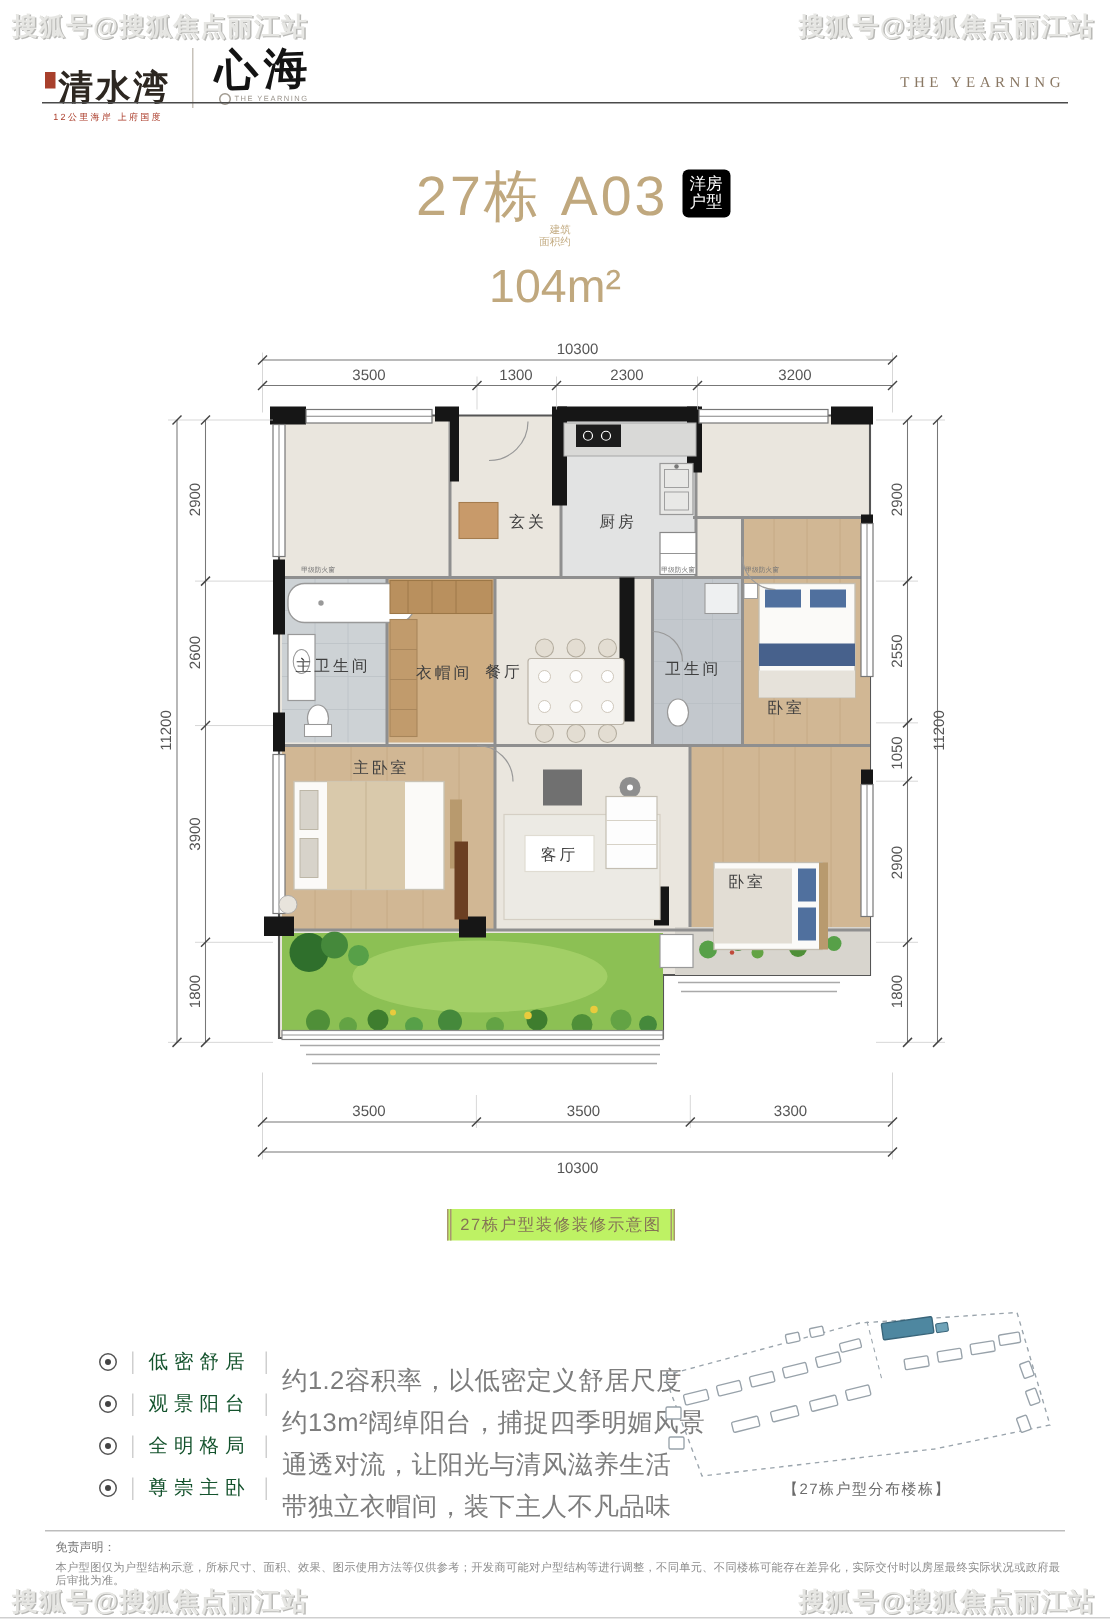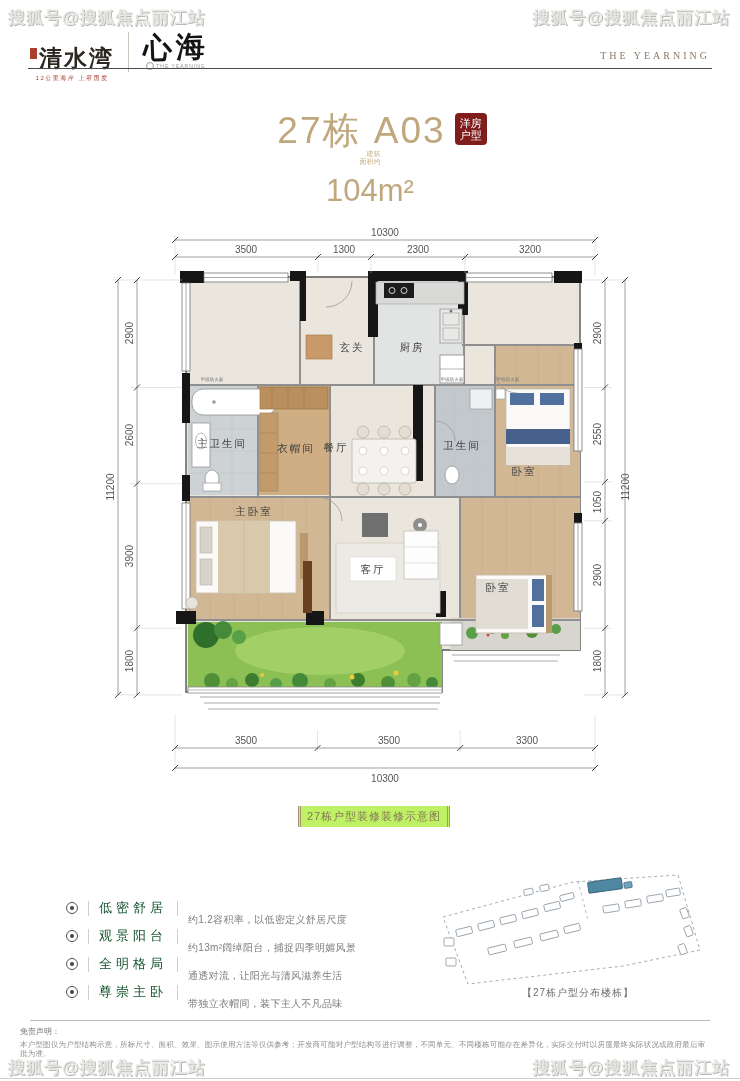--- a/index.html
+++ b/index.html
@@ -22,21 +22,21 @@
   .xh-name{font-family:"Liberation Serif",serif;font-weight:bold;font-size:29px;color:#131313;transform:rotate(-2deg);letter-spacing:4px;line-height:28px;}
   .xh-sub{display:flex;align-items:center;justify-content:center;gap:2px;font-size:5px;color:#9a948c;letter-spacing:1px;margin-top:1px;}
   .stamp{display:inline-block;width:6px;height:6px;border:1px solid #a09a90;border-radius:50%;}
   .yearning{position:absolute;right:30px;top:50px;font-family:"Liberation Serif",serif;
             font-size:10px;letter-spacing:3px;color:#8a7864;}
   .header-line{position:absolute;left:28px;right:28px;top:68px;height:1px;background:#4a4a4a;}
 
   
   .title-row{position:absolute;left:12px;top:106px;width:100%;display:flex;justify-content:center;align-items:flex-start;gap:9px;}
   .title-main{font-size:37px;color:#c0a87e;letter-spacing:2px;}
-  .badge{background:#7f1d1d;color:#fff;border-radius:4px;font-size:11px;line-height:12px;padding:4px 5px;text-align:left;margin-top:7px;}
+  .badge{background:#000000;color:#fff;border-radius:4px;font-size:11px;line-height:12px;padding:4px 5px;text-align:left;margin-top:7px;}
   .area-row{position:absolute;left:0;top:150px;width:100%;display:flex;justify-content:center;align-items:center;gap:7px;color:#c0a87e;flex-direction:column;}
   .area-prefix{font-size:7px;line-height:8px;text-align:right;color:#c5ae86;}
   .area-num{font-size:31px;}
   .area-rooms{font-size:27px;letter-spacing:3px;}
 
   
   .plan-svg{position:absolute;left:0;top:225px;}
   svg{font-family:"Liberation Sans",sans-serif;}
   .dim{font-size:10px;fill:#555;}
   .room{font-size:10.5px;fill:#3f3f3f;letter-spacing:2px;}
@@ -50,30 +50,30 @@
     color:#857456;font-size:11px;display:flex;align-items:center;justify-content:center;letter-spacing:1px;
     border-left:3px double #a89670;border-right:3px double #a89670;}
 
   
   .features{position:absolute;left:66px;top:894px;width:370px;}
   .feat-row{display:flex;align-items:center;height:28px;}
   .bullseye{width:10px;height:10px;border:1.2px solid #555;border-radius:50%;display:flex;align-items:center;justify-content:center;flex:0 0 auto;}
   .bullseye-dot{width:4px;height:4px;background:#444;border-radius:50%;}
   .feat-div{width:1px;height:15px;background:#cfcfcf;margin:0 10px;flex:0 0 auto;}
   .feat-title{width:68px;color:#14532d;font-size:13px;letter-spacing:4px;white-space:nowrap;flex:0 0 auto;}
-  .feat-desc{color:#7d7d7d;font-size:10px;letter-spacing:0.3px;white-space:nowrap;margin-top:24px;}
+  .feat-desc{color:#7d7d7d;font-size:17px;letter-spacing:0.3px;white-space:nowrap;margin-top:24px;}
 
   
   .siteplan{position:absolute;left:428px;top:872px;width:300px;height:140px;}
   .siteplan-caption{position:absolute;left:0;top:114px;width:100%;text-align:center;
     font-size:10px;color:#6b6b6b;letter-spacing:1px;}
 
   
   .disc-line{position:absolute;left:30px;right:30px;top:1020px;height:1px;background:#bdbdbd;}
-  .disc{position:absolute;left:20px;right:28px;top:1026px;color:#8a8a8a;}
+  .disc{position:absolute;left:37px;right:28px;top:1026px;color:#8a8a8a;}
   .disc-title{font-size:8px;color:#777;margin-bottom:3px;}
   .disc-body{font-size:7.5px;color:#8d8d8d;letter-spacing:0.2px;line-height:9px;}
   .bottom-line{position:absolute;left:0;right:0;top:1078px;height:1px;background:#cfcfcf;}
 </style>
 </head>
 <body>
 
 <div class="page">
 
   <div class="wm wm-tl">搜狐号@搜狐焦点丽江站</div>

